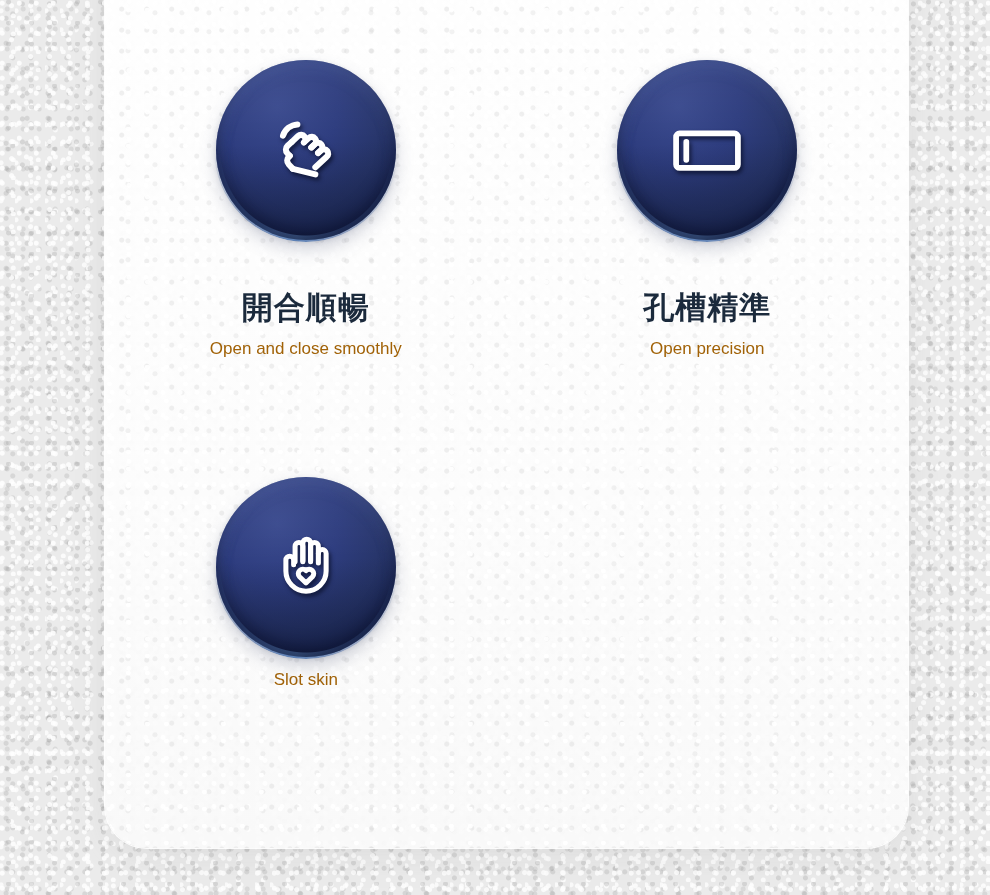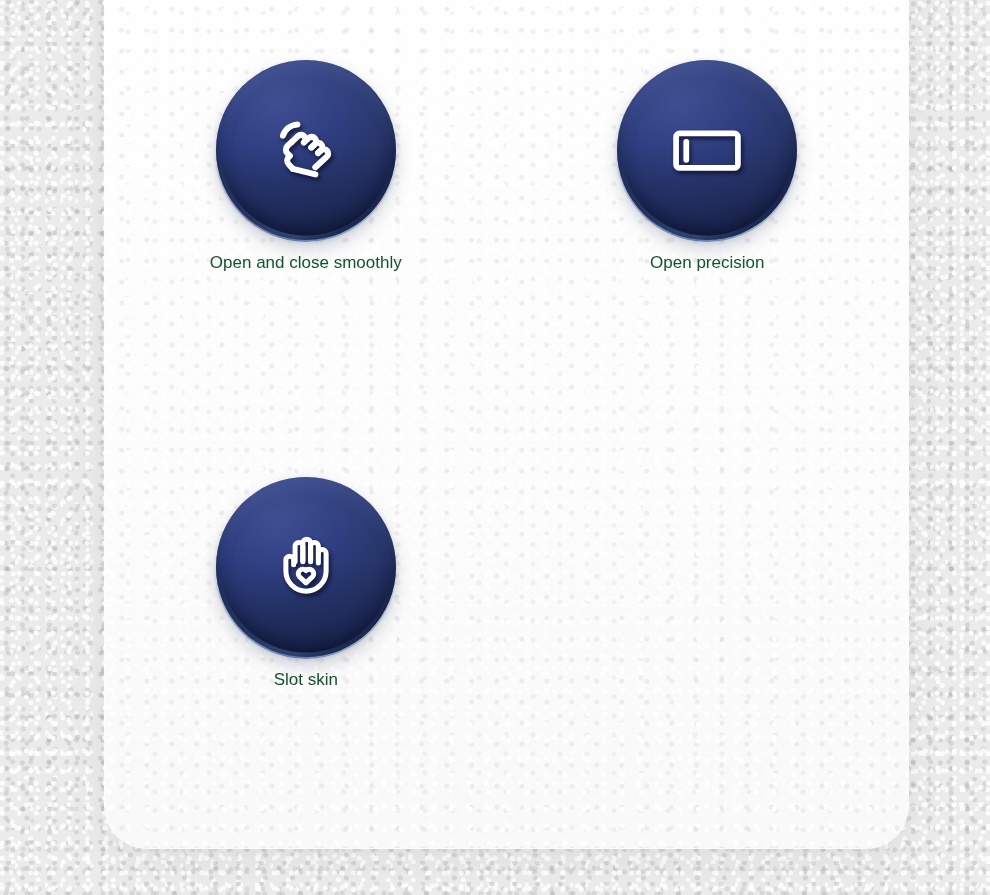--- a/index.html
+++ b/index.html
@@ -140,21 +140,21 @@
     font-weight:700;
     letter-spacing:1px;
     color:#1b2a3c;
     line-height:1.15;
     white-space:nowrap;
   }
   .label-en {
     margin-top:13px;
     font-size:17px;
     font-weight:400;
-    color:#14532d;
+    color:#a16207;
     line-height:1.2;
     white-space:nowrap;
   }
 </style>
 </head>
 <body>
 
 <div id="bg-texture"></div>
 
 <div id="feature-card"></div>
@@ -177,33 +177,35 @@
           <path d="M40.4 34.1l2-1.8c1.3-1.2 3.3-1.1 4.4.3 1 1.3.9 3-.4 4.1l-7.9 7.3"></path>
 
           <path d="M22 26.5l-2.8 2.6c-1.5 1.4-1.6 3.7-.2 5.2l1.7 1.8"></path>
 
           <path d="M20.7 36.1l-.6.6c-1.5 1.4-1.6 3.7-.2 5.2l3 3.2"></path>
 
           <path d="M22.9 45.1l15.6 3.9"></path>
         </svg>
       </span>
     </div>
+    <div class="label-cn">開合順暢</div>
     <div class="label-en">Open and close smoothly</div>
   </div>
 
 
   <div class="feature-item row2">
     <div class="icon-badge">
       <span>
         <svg width="92" height="92" viewBox="0 0 64 64" fill="none" stroke="#ffffff" stroke-width="4" stroke-linecap="round" stroke-linejoin="round">
           <rect x="10.5" y="20.5" width="43" height="24" rx="2.4"></rect>
           <path d="M17.6 26.4v12.4"></path>
         </svg>
       </span>
     </div>
+    <div class="label-cn">孔槽精準</div>
     <div class="label-en">Open precision</div>
   </div>
 
   <div class="feature-item row2">
     <div class="icon-badge">
       <span>
         <svg width="92" height="92" viewBox="0 0 64 64" fill="none" stroke="#ffffff" stroke-width="3.5" stroke-linecap="round" stroke-linejoin="round">
 
           <path d="M24.4 28.4V17.6a2.7 2.7 0 0 1 5.4 0v10.8"></path>
           <path d="M29.8 27.6V15.4a2.7 2.7 0 0 1 5.4 0v12.2"></path>

